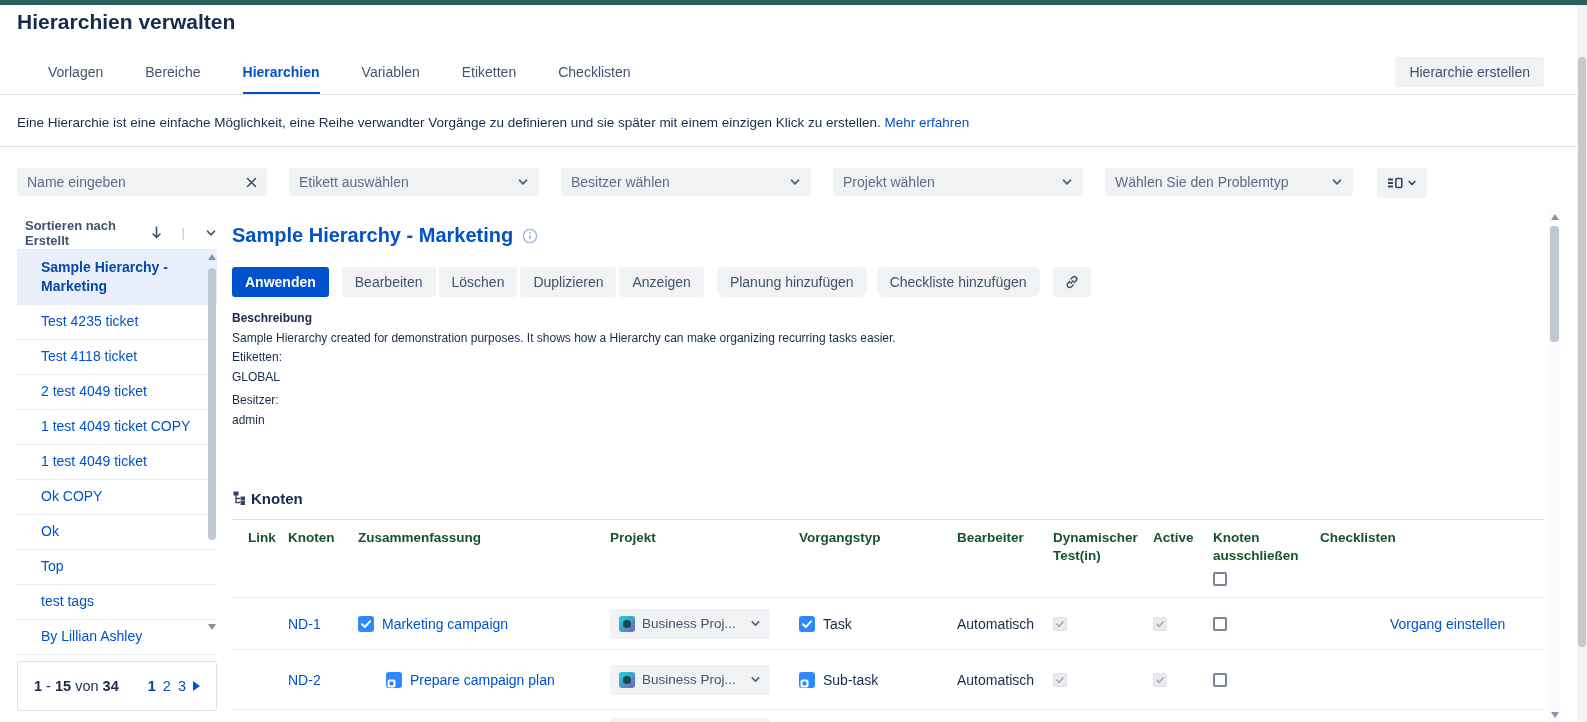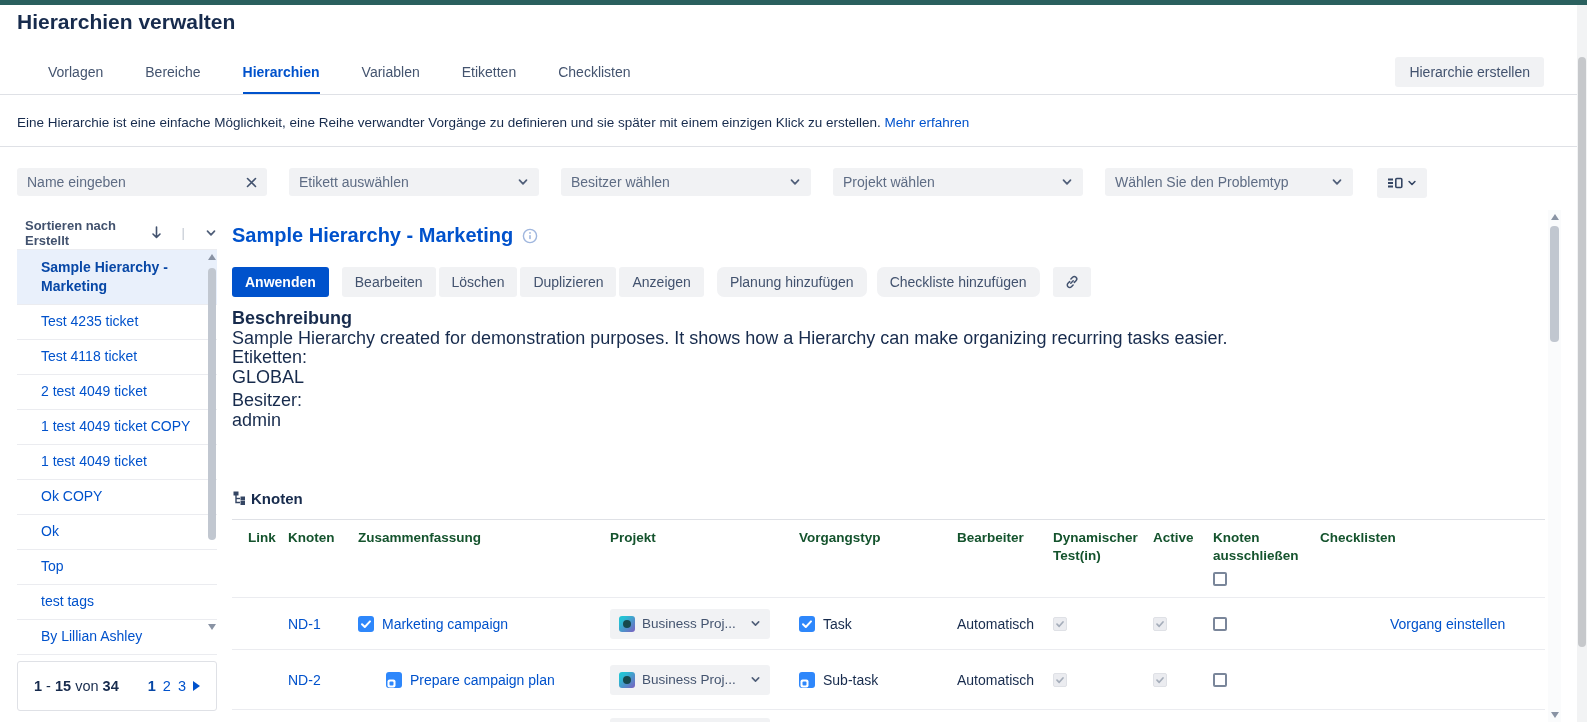--- a/index.html
+++ b/index.html
@@ -59,21 +59,21 @@
   .detail-title { position:absolute; top:14px; left:0; display:flex; align-items:center; gap:9px;
     font-size:20px; font-weight:700; color:#0052CC; }
   .actions { position:absolute; top:57px; left:0; display:flex; align-items:center; }
   .btn { height:30px; padding:0 13px; border:none; border-radius:3px; background:#F1F2F4; color:#42526E;
     font-size:14px; font-family:inherit; display:flex; align-items:center; cursor:pointer; white-space:nowrap; }
   .btn.primary { background:#0052CC; color:#ffffff; font-weight:600; margin-right:13px; }
   .btn.grouped { margin-right:3px; }
   .btn.spaced { margin-left:10px;border-radius:7px; }
   .btn.icon-only { width:38px; justify-content:center; margin-left:13px; }
 
-  .desc { position:absolute; top:99px; left:0; font-size:18px; line-height:19.5px; color:#172B4D; }
+  .desc { position:absolute; top:99px; left:0; font-size:12px; line-height:19.5px; color:#172B4D; }
   .desc .bold { font-weight:700; }
   .desc .gap { height:4px; }
 
   .knoten-header { position:absolute; top:280px; left:0; display:flex; align-items:center; gap:5px;
     font-size:15px; font-weight:700; color:#172B4D; }
 
   
   .table { position:absolute; top:309px; left:0; width:1313px; border-top:1px solid #DFE1E6; }
   .trow { display:grid; grid-template-columns:40px 70px 252px 189px 158px 96px 100px 60px 107px 1fr;
     padding-left:16px; align-items:center; }

